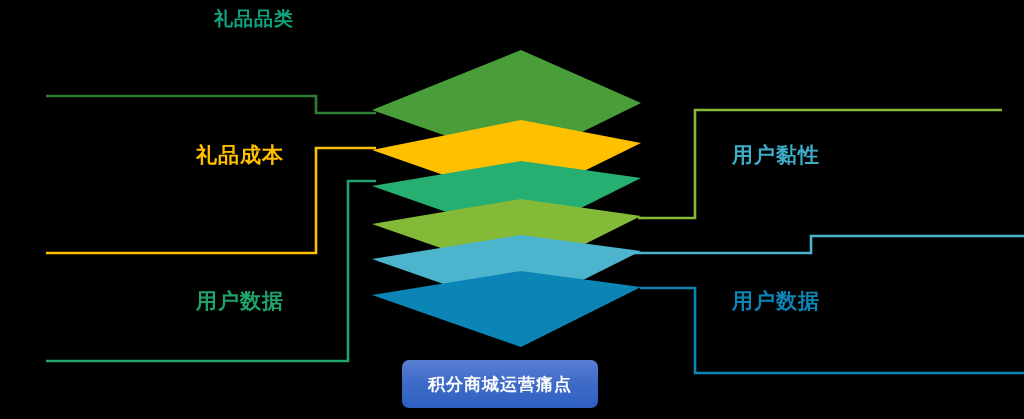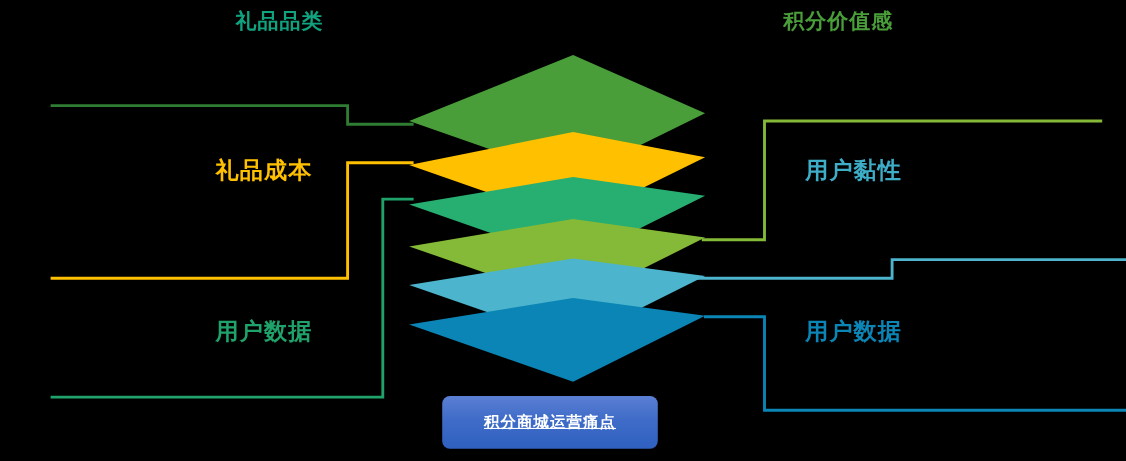--- a/index.html
+++ b/index.html
@@ -55,25 +55,24 @@
     height: 48px;
     border-radius: 7px;
     background: linear-gradient(180deg, #5b7fd4 0%, #3f6cc8 45%, #2f60c0 100%);
     box-shadow: 0 1px 3px rgba(0,0,0,0.5);
     display: flex;
     align-items: center;
     justify-content: center;
   }
   #bottom-box-label {
     color: #ffffff;
-    font-size: 14px;
+    font-size: 17px;
     font-weight: bold;
     letter-spacing: 1px;
     white-space: nowrap;
-    text-decoration: underline;
   }
 </style>
 </head>
 <body>
 
 <div id="canvas">
 
   <svg id="layers-svg" viewBox="0 0 1024 419">
 
     <polygon fill="#4a9e3a" points="493,50 613,103 493,162 344,110"></polygon>
@@ -99,21 +98,20 @@
 
     <path d="M 974,110 L 667,110 L 667,218 L 610,218" fill="none" stroke="#84ba38" stroke-width="2.6"></path>
 
     <path d="M 1022,236 L 783,236 L 783,253 L 600,253" fill="none" stroke="#4cb4cc" stroke-width="2.6"></path>
 
     <path d="M 1022,373 L 667,373 L 667,288 L 612,288" fill="none" stroke="#0b85b5" stroke-width="2.6"></path>
   </svg>
 
   <div class="header-label" id="header-left">礼品品类</div>
 
-  <div class="header-label" id="header-right">积分价值感</div>
 
   <div class="side-label" id="label-gift-cost">礼品成本</div>
 
   <div class="side-label" id="label-rules">用户数据</div>
 
   <div class="side-label" id="label-stickiness">用户黏性</div>
 
   <div class="side-label" id="label-userdata">用户数据</div>
 
   <div id="bottom-box">

